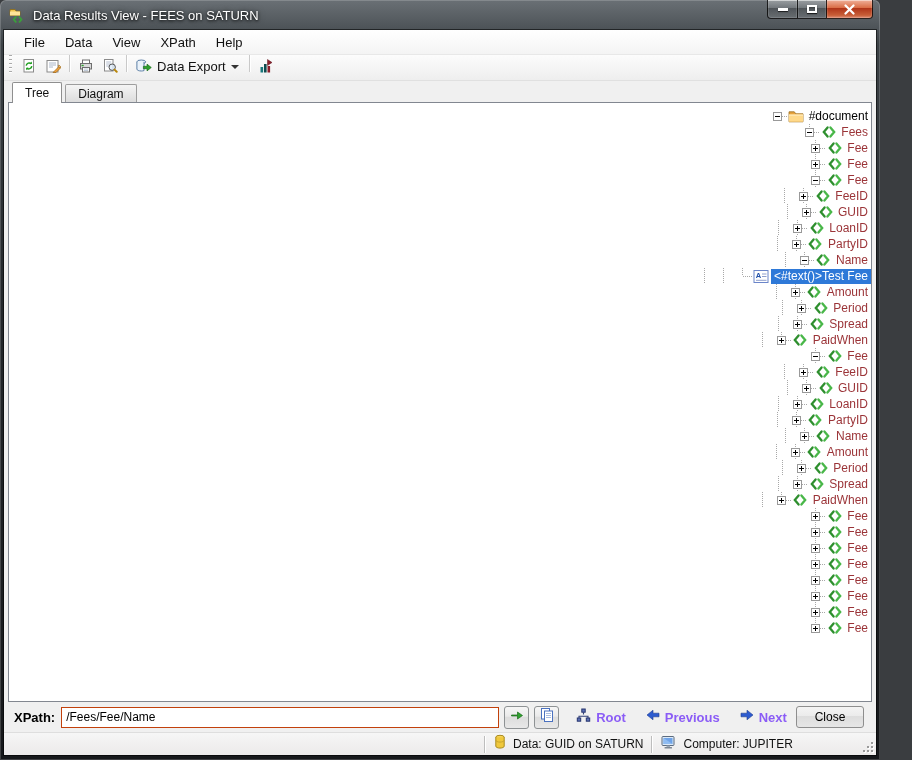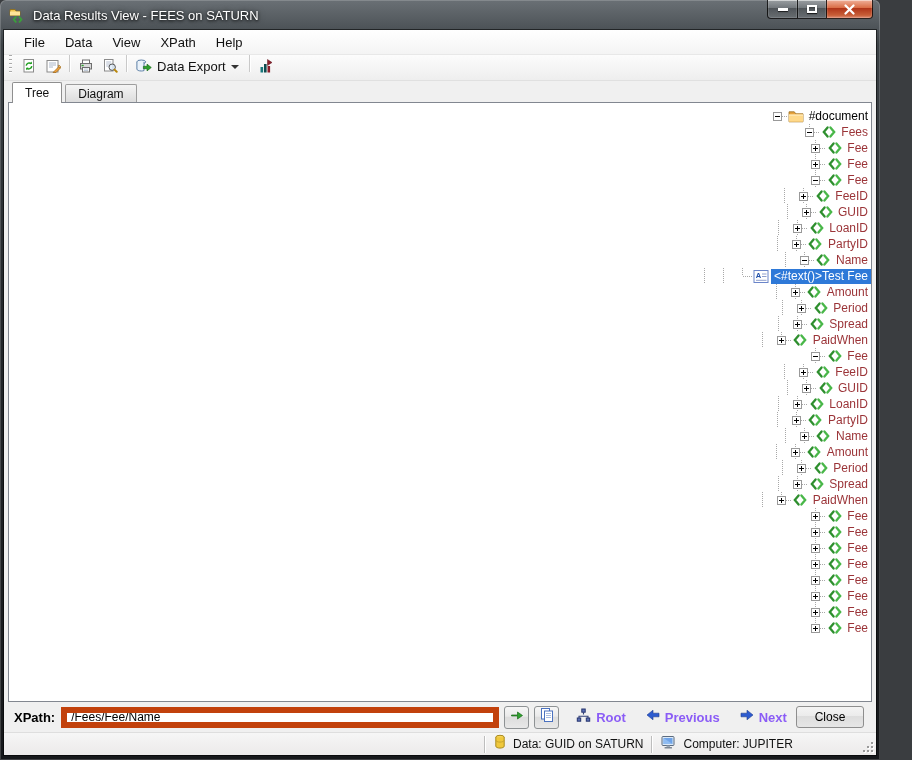--- a/index.html
+++ b/index.html
@@ -60,21 +60,21 @@
   .expbox.plus::after{content:"";position:absolute;left:3px;top:1px;width:1px;height:5px;background:#000;}
   .ticon{width:19px;height:16px;flex:none;display:flex;align-items:center;justify-content:center;}
   .tlabel{font-size:12px;padding:1px 3px;white-space:pre;line-height:13px;}
   .kind-document .tlabel{color:#000;}
   .kind-element .tlabel{color:#9b3438;}
   .kind-text .tlabel{color:#9b3438;}
   .tree-row.selected .tlabel{background:#2e79d8;color:#fff;}
 
   .xpathbar{height:30px;flex:none;display:flex;align-items:center;padding:0 12px 0 10px;}
   .xpath-label{font-weight:bold;font-size:13px;color:#000;margin-right:6px;}
-  .xpath-input{width:438px;height:21px;border:6px solid #c2410c;background:#fff;font-family:"Liberation Sans",sans-serif;font-size:12px;padding:1px 4px;flex:none;}
+  .xpath-input{width:438px;height:21px;border:1px solid #c2410c;background:#fff;font-family:"Liberation Sans",sans-serif;font-size:12px;padding:1px 4px;flex:none;}
   .sqbtn{width:25px;height:23px;margin-left:5px;border:1px solid #8e9294;border-radius:3px;
     background:linear-gradient(#f6f6f6,#eaeaea 45%,#dcdcdc 46%,#e8e8e8);display:flex;align-items:center;justify-content:center;flex:none;}
   .flatbtn{display:flex;align-items:center;background:transparent;border:none;margin-left:13px;padding:2px 3px;}
   .flatbtn .fb-label{font-weight:bold;font-size:13px;color:#8b5cf6;margin-left:4px;}
   .closebtn{margin-left:auto;width:68px;height:22px;border:1px solid #8e8e8e;border-radius:3px;
     background:linear-gradient(#f4f4f4,#ebebeb 45%,#dddddd 46%,#e6e6e6);
     font-family:"Liberation Sans",sans-serif;font-size:12px;color:#000;display:flex;align-items:center;justify-content:center;}
 
   .statusbar{height:23px;flex:none;background:linear-gradient(#f6f6f6,#eceaea);border-top:1px solid #dedede;display:flex;align-items:center;}
   .sb-spacer{width:480px;flex:none;height:100%;}

